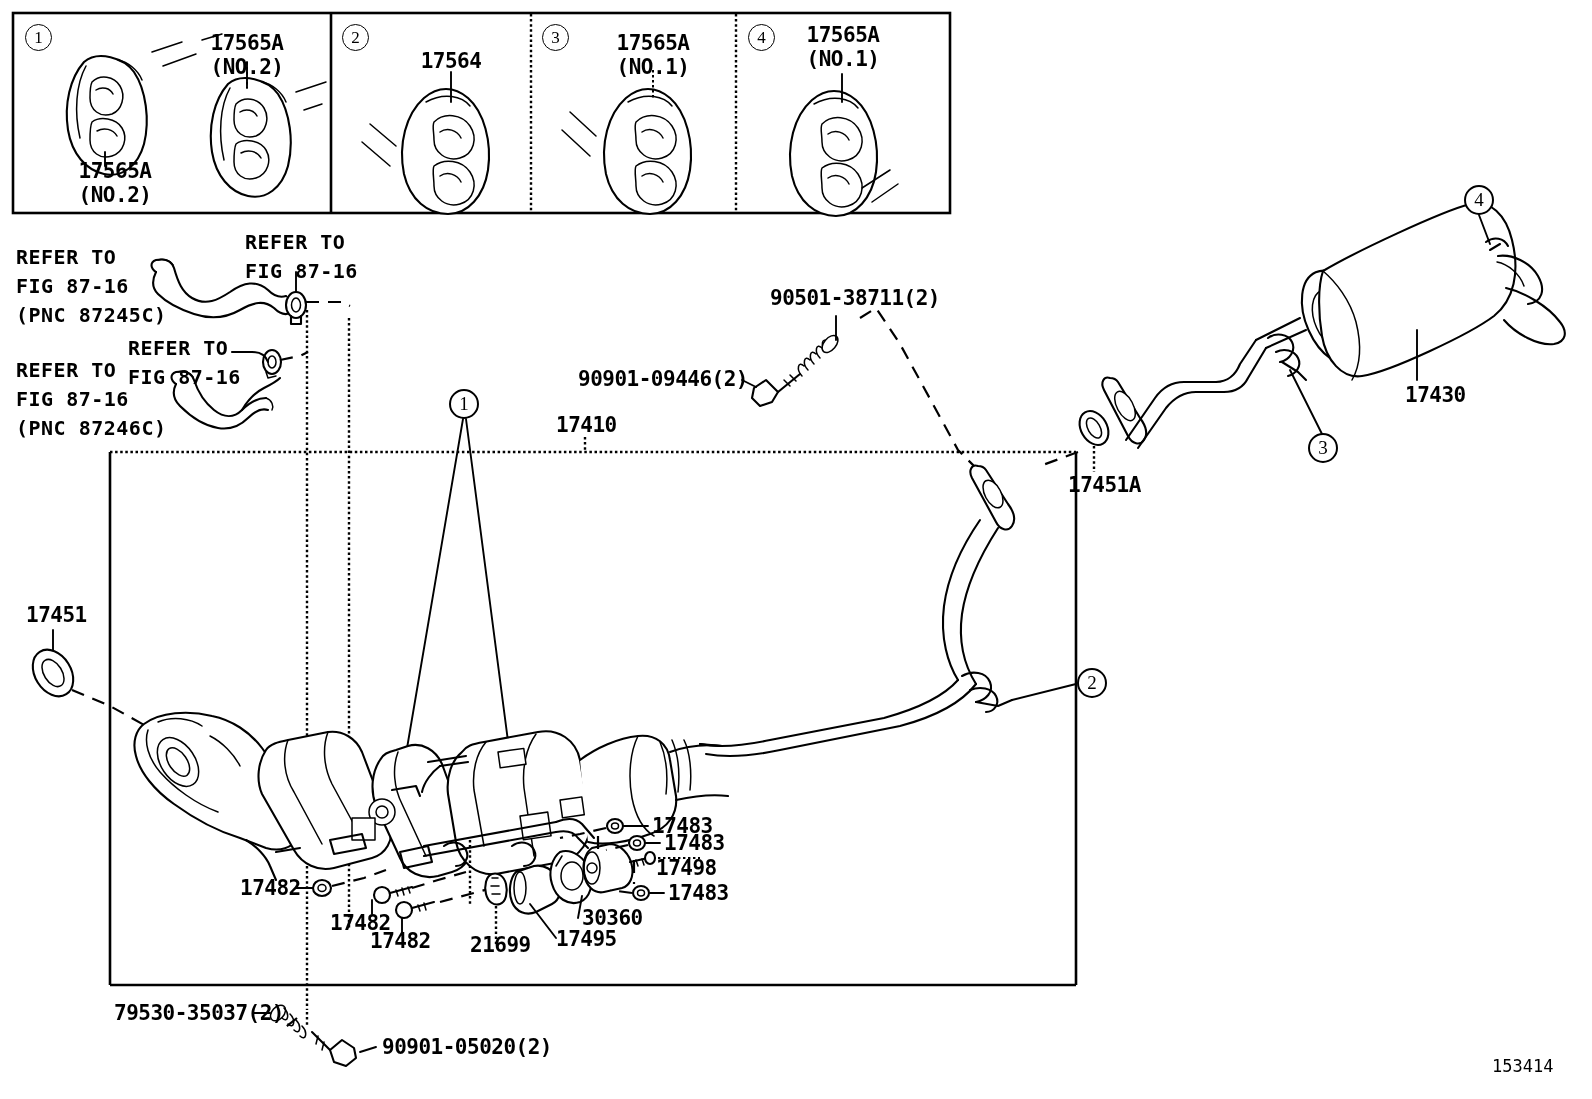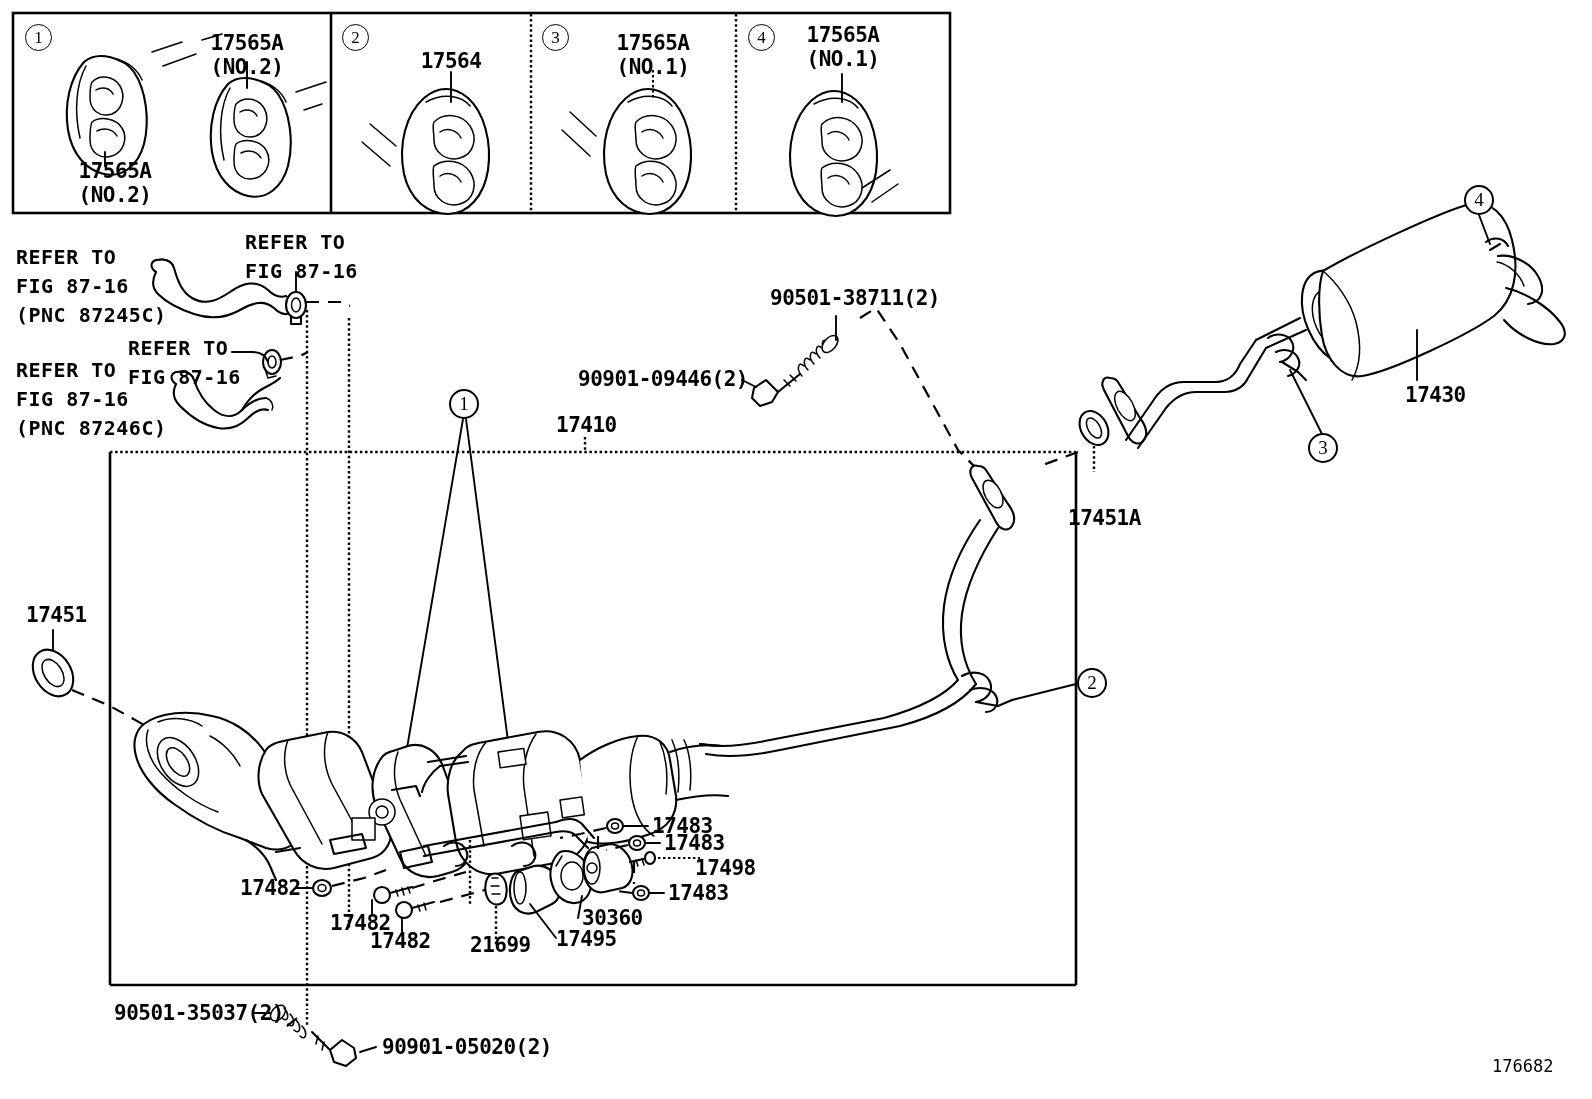--- a/index.html
+++ b/index.html
@@ -524,47 +524,47 @@
 
   <div class="callout" style="left:449px;top:389px;">1</div>
   <div class="callout" style="left:1077px;top:668px;">2</div>
   <div class="callout" style="left:1308px;top:433px;">3</div>
   <div class="callout" style="left:1464px;top:185px;">4</div>
 
   <div class="lbl" style="left:556px;top:414px;">17410</div>
 
   <div class="lbl" style="left:26px;top:604px;">17451</div>
 
-  <div class="lbl" style="left:1068px;top:474px;margin-top:33px;">17451A</div>
+  <div class="lbl" style="left:1068px;top:474px;">17451A</div>
 
   <div class="lbl" style="left:1386px;top:384px;margin-left:19px;">17430</div>
 
   <div class="lbl" style="left:770px;top:287px;">90501-38711(2)</div>
 
   <div class="lbl" style="left:578px;top:368px;">90901-09446(2)</div>
 
-  <div class="lbl" style="left:114px;top:1002px;">90501-35037(2)</div>
+  <div class="lbl" style="left:114px;top:1002px;">79530-35037(2)</div>
 
   <div class="lbl" style="left:382px;top:1036px;">90901-05020(2)</div>
 
   <div class="lbl" style="left:240px;top:877px;">17482</div>
 
   <div class="lbl" style="left:330px;top:912px;">17482</div>
 
   <div class="lbl" style="left:370px;top:930px;">17482</div>
 
   <div class="lbl" style="left:652px;top:815px;">17483</div>
 
   <div class="lbl" style="left:664px;top:832px;">17483</div>
 
   <div class="lbl" style="left:668px;top:882px;">17483</div>
 
-  <div class="lbl" style="left:656px;top:857px;margin-left:39px;">17498</div>
+  <div class="lbl" style="left:656px;top:857px;">17498</div>
 
   <div class="lbl" style="left:582px;top:907px;">30360</div>
 
   <div class="lbl" style="left:470px;top:934px;">21699</div>
 
   <div class="lbl" style="left:556px;top:928px;">17495</div>
 
-  <div class="lbl figid" style="left:1492px;top:1057px;">176682</div>
+  <div class="lbl figid" style="left:1492px;top:1057px;">153414</div>
 
 </div>
 
 </body></html>

